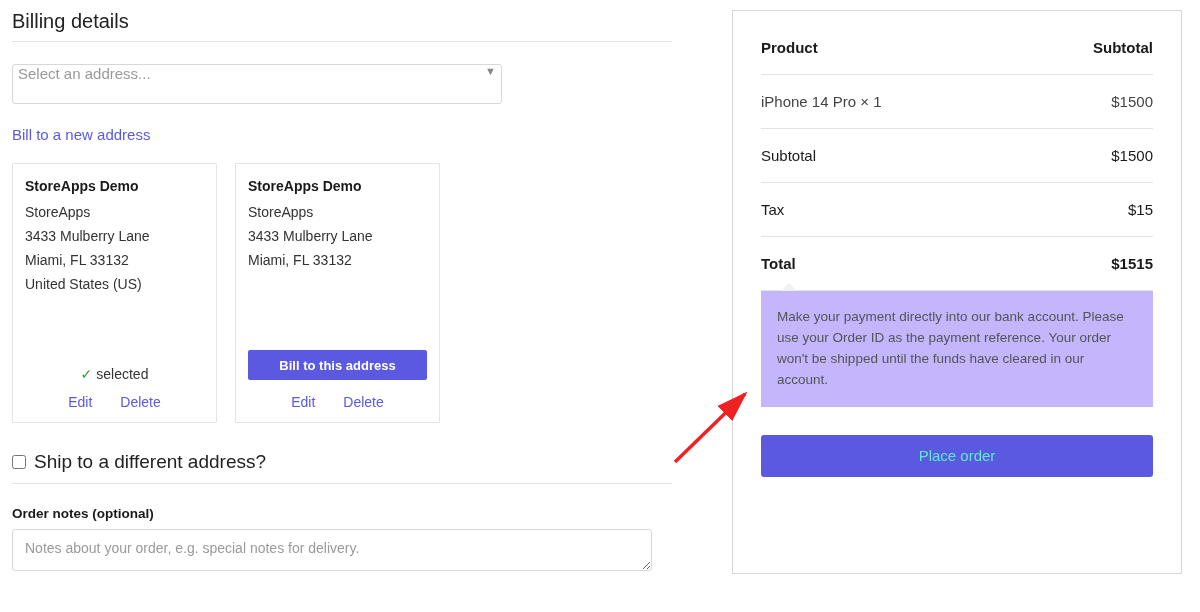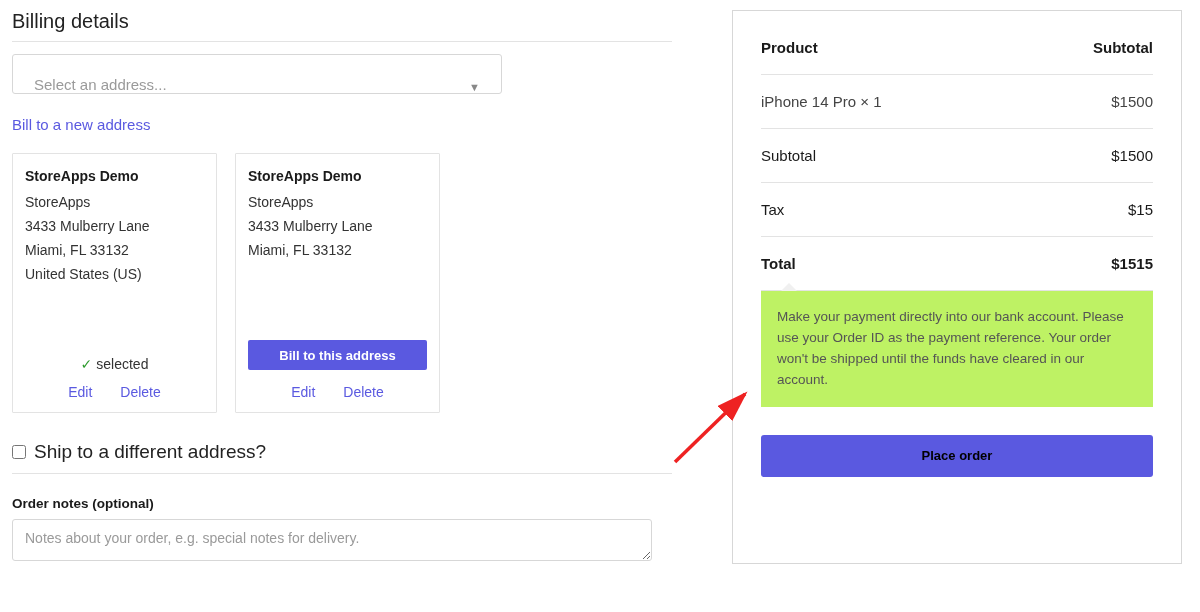--- a/index.html
+++ b/index.html
@@ -24,31 +24,31 @@
   width: 450px;
   border: 1px solid #d7d7d7;
   padding: 28px 28px 20px 28px;
 }
 .section-title {
   font-size: 20px;
   font-weight: 400;
   color: #222;
   padding-bottom: 8px;
   border-bottom: 1px solid #e3e3e3;
-  margin-bottom: 12px;
+  margin-bottom: 22px;
 }
 .address-select {
   width: 490px;
   border: 1px solid #d7d7d7;
   border-radius: 3px;
   height: 40px;
   display: flex;
-  align-items: flex-end;
+  align-items: flex-start;
   justify-content: space-between;
-  padding: 0 21px;
+  padding: 0 5px;
   color: #9a9a9a;
   font-size: 15px;
   margin-bottom: 22px;
   cursor: pointer;
 }
 .address-select .caret {
   font-size: 11px;
   color: #888;
 }
 .link {
@@ -179,45 +179,45 @@
   align-items: center;
   justify-content: center;
 }
 .radio-inner {
   width: 8px; height: 8px;
   background: #1a73e8;
   border-radius: 50%;
 }
 .pay-label { font-size: 15px; }
 .pay-desc {
-  background: #bef264;
+  background: #c4b5fd;
   padding: 16px 16px;
   font-size: 13.5px;
   color: #555;
   line-height: 1.55;
   margin-bottom: 28px;
   position: relative;
 }
 .pay-desc::before {
   content: "";
   position: absolute;
   top: -8px;
   left: 20px;
   border-left: 8px solid transparent;
   border-right: 8px solid transparent;
   border-bottom: 8px solid #f0f0f0;
 }
 .place-btn {
   width: 100%;
   background: #5a59e0;
-  color: #000000;
+  color: #5eead4;
   border: none;
   height: 42px;
-  font-size: 13px;
-  font-weight: 700;
+  font-size: 15px;
+  font-weight: 400;
   border-radius: 3px;
   cursor: pointer;
 }
 
 
 .arrow-svg {
   position: absolute;
   left: 660px;
   top: 382px;
   width: 100px;

